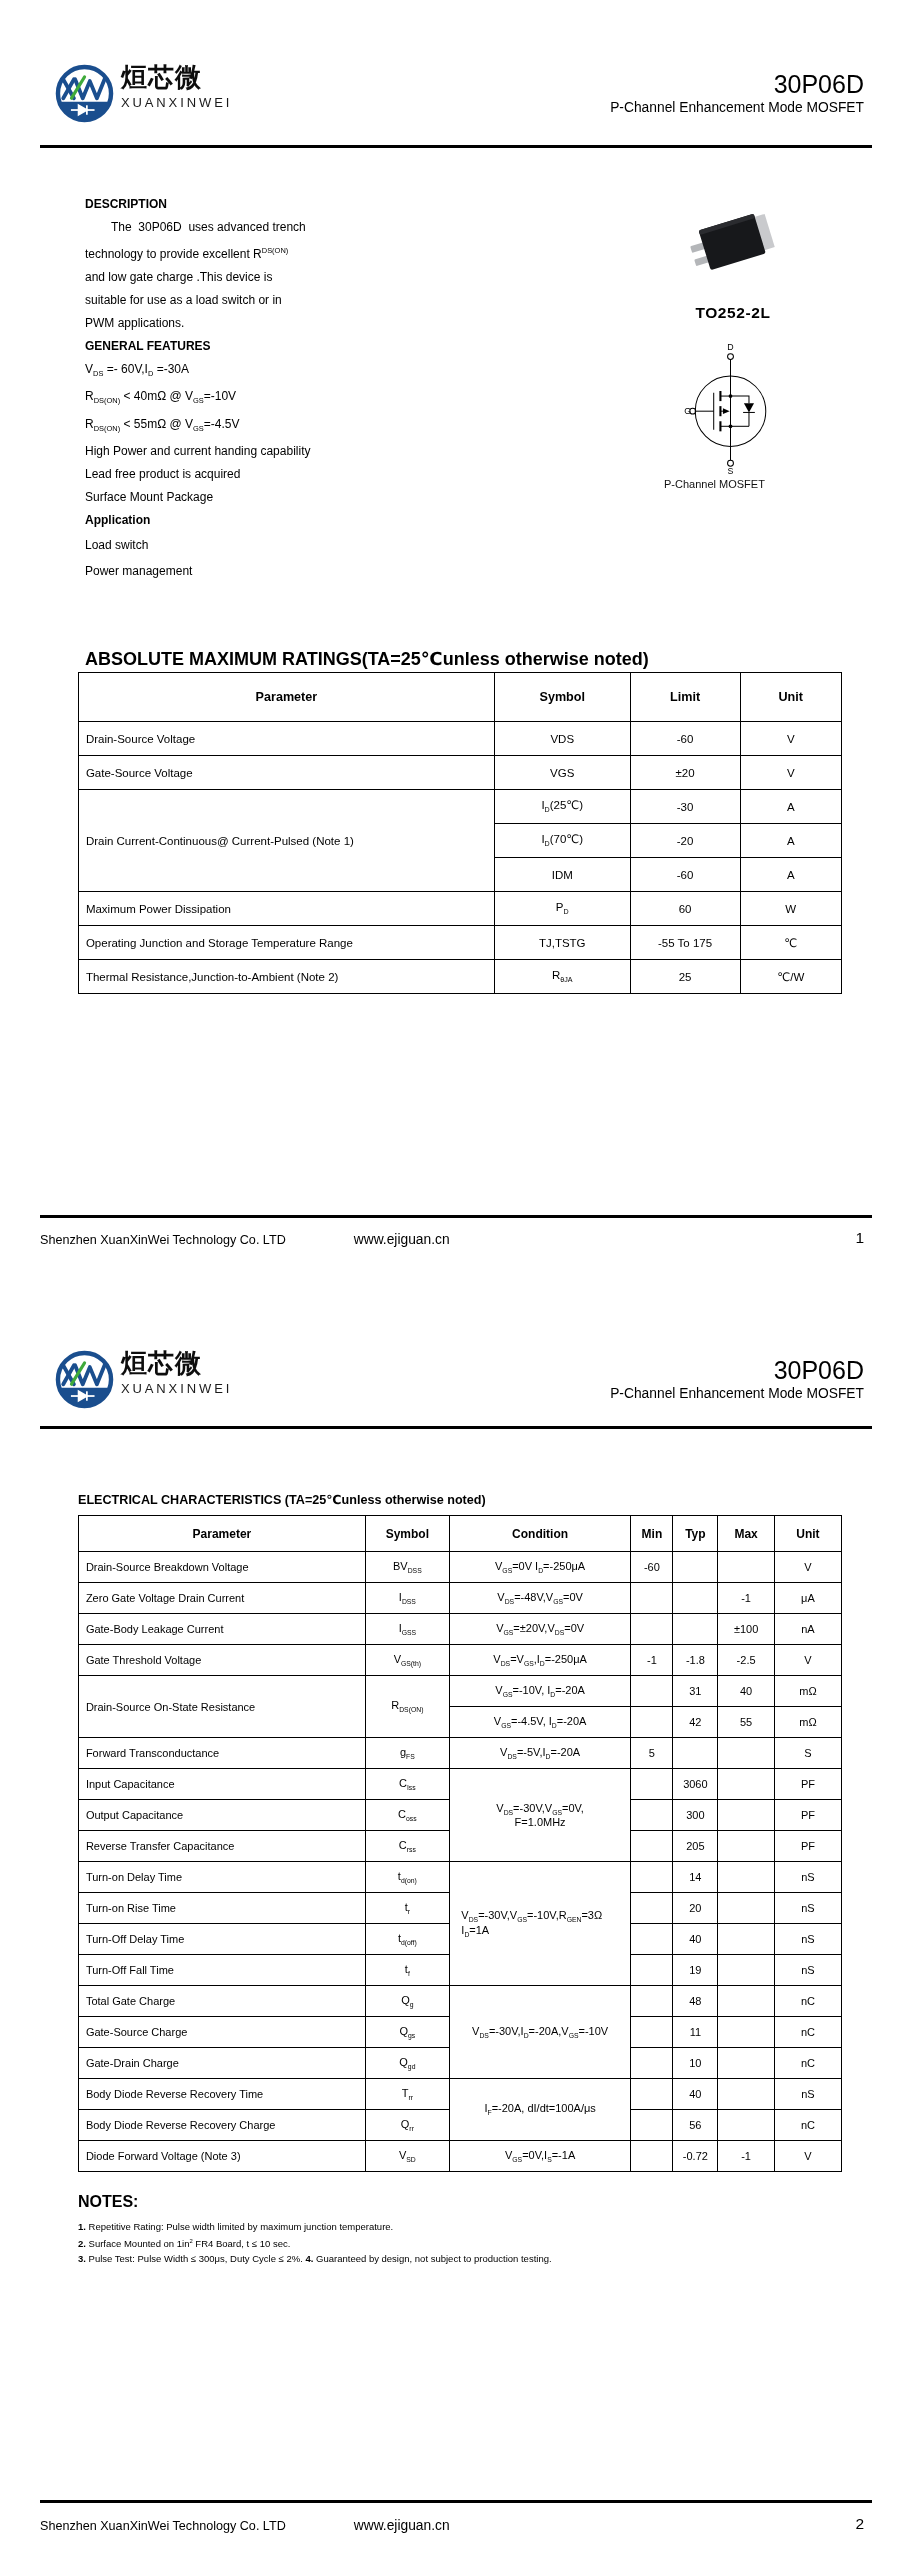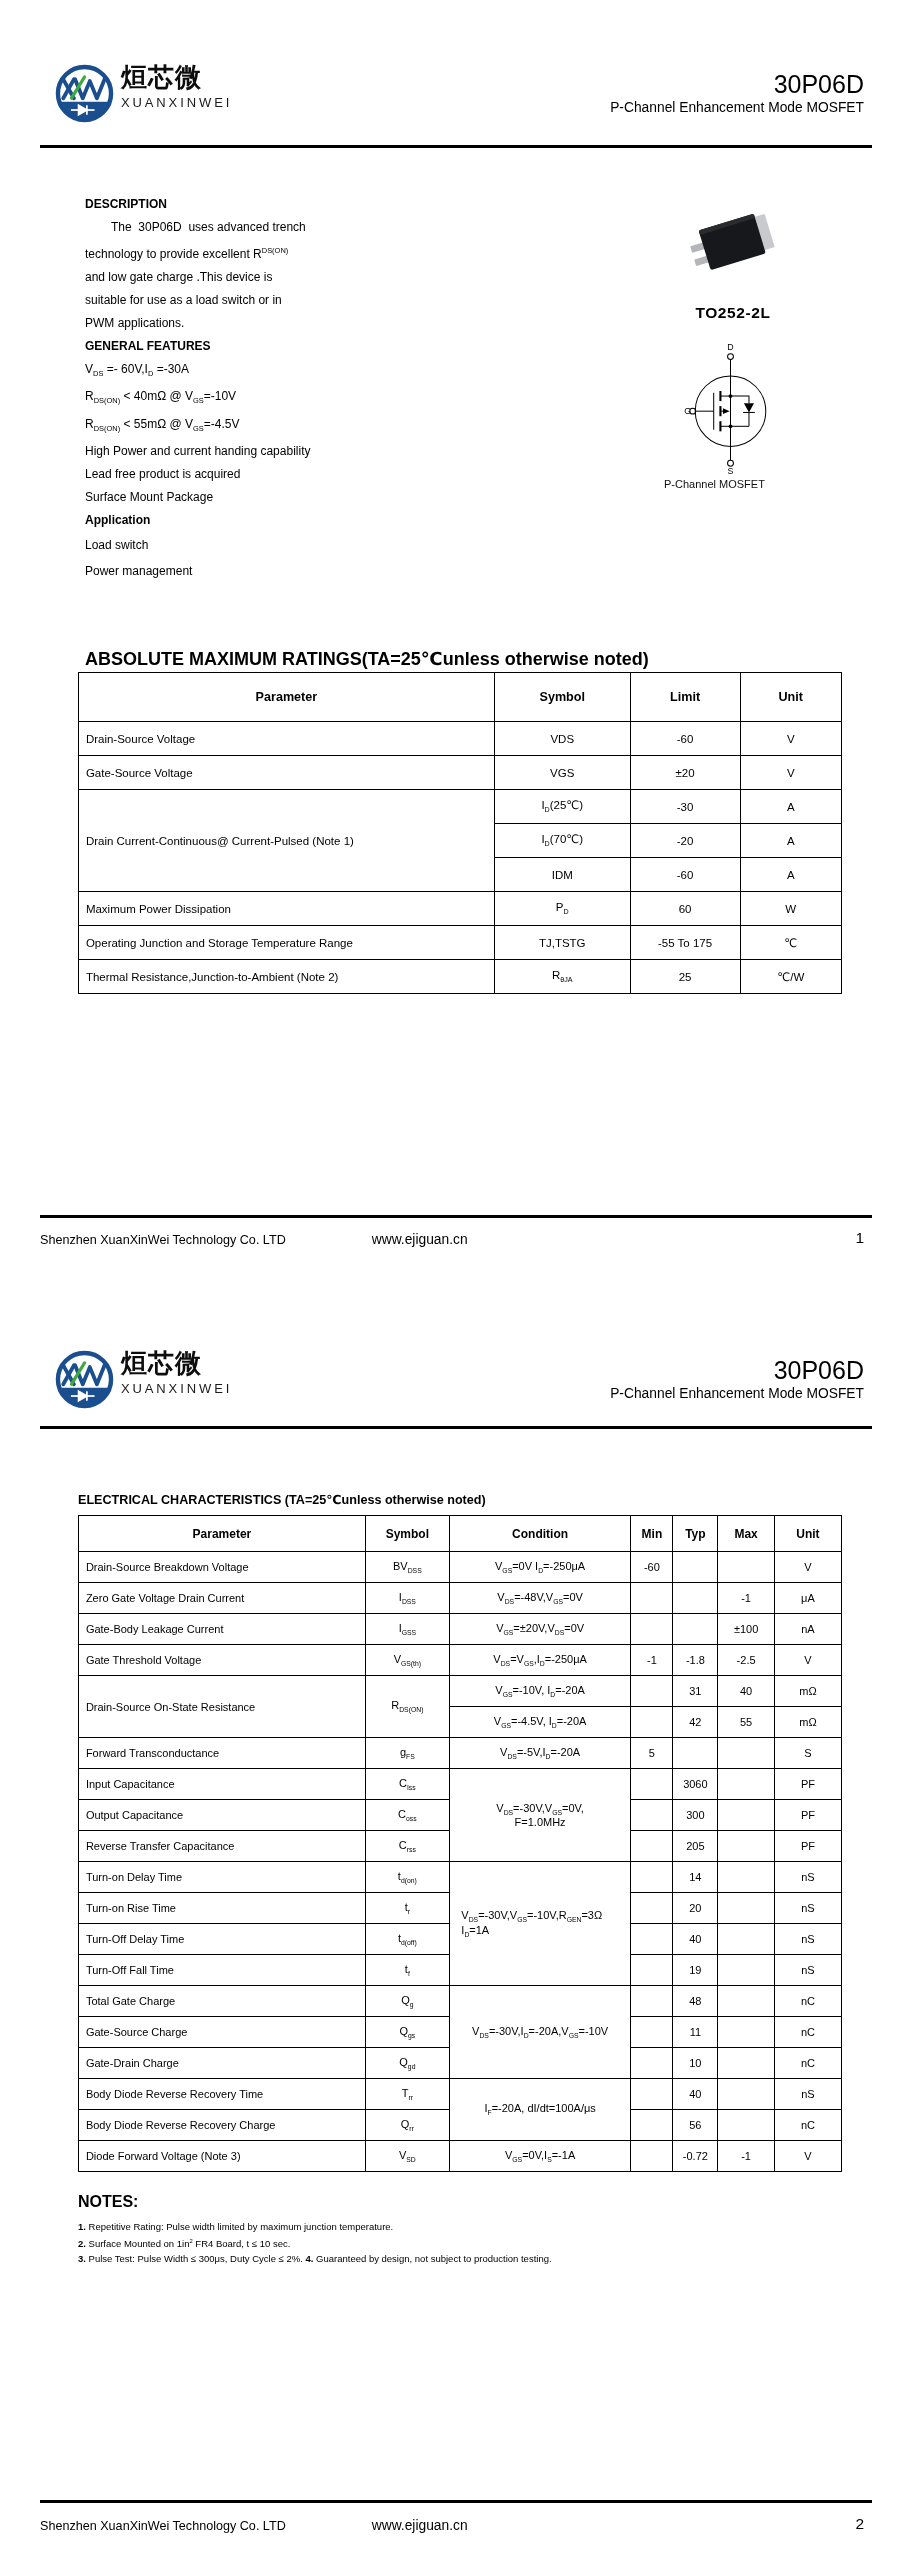--- a/index.html
+++ b/index.html
@@ -51,21 +51,21 @@
   .ec-title{position:absolute;left:78px;top:204px;font-size:12.6px;font-weight:bold}
 
   
   .notes-h{position:absolute;left:78px;top:905px;font-size:16px;font-weight:bold}
   .notes{position:absolute;left:78px;top:931px;width:711px}
   .note-line{font-size:9.5px;line-height:15px}
 
   
   .footer{position:absolute;left:40px;width:832px;display:flex;align-items:flex-end}
   .f-company{font-size:12.6px}
-  .f-site{font-size:13.8px;margin-left:86px}
+  .f-site{font-size:13.8px;margin-left:68px}
   .f-page{margin-left:auto;margin-right:8px;font-size:15.5px}
 </style>
 </head>
 <body>
 
 <div id="doc">
 
   <div class="page" id="p1">
 
     <div class="logo" style="top:64px">

